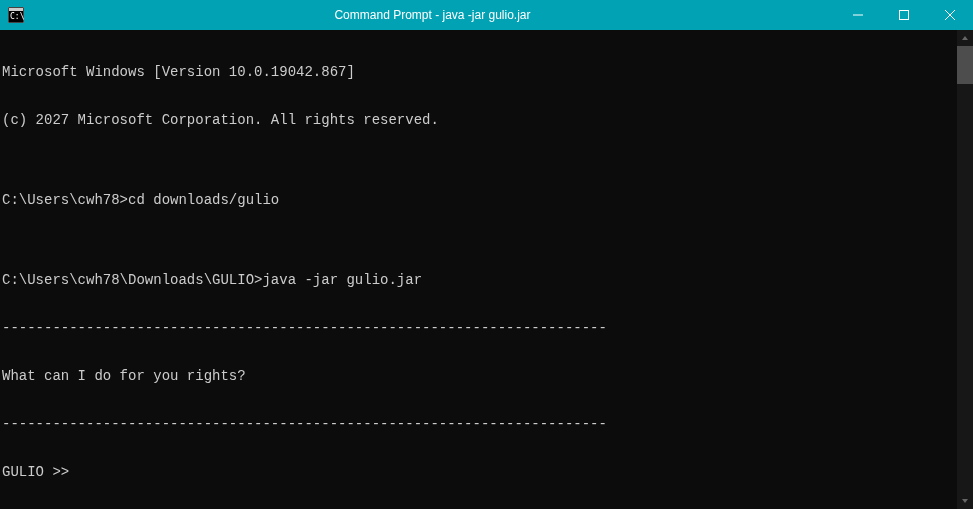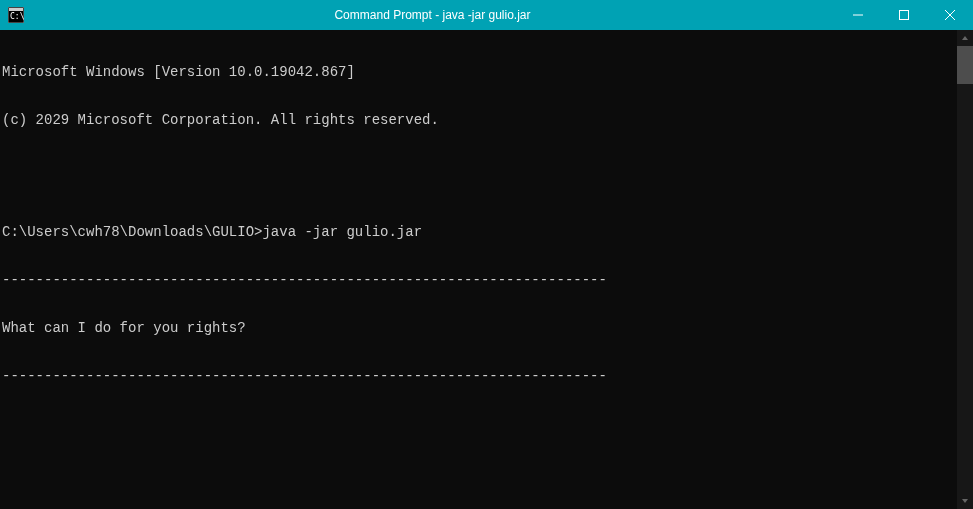--- a/index.html
+++ b/index.html
@@ -125,27 +125,29 @@
       <svg viewBox="0 0 10 10">
         <line x1="0" y1="0" x2="10" y2="10" stroke="#ffffff" stroke-width="1"></line>
         <line x1="10" y1="0" x2="0" y2="10" stroke="#ffffff" stroke-width="1"></line>
       </svg>
     </div>
   </div>
 </div>
 
 <div class="terminal-body">
   <span class="line">Microsoft Windows [Version 10.0.19042.867]</span>
-  <span class="line">(c) 2029 Microsoft Corporation. All rights reserved.</span>
+  <span class="line">(c) 2027 Microsoft Corporation. All rights reserved.</span>
   <span class="line"></span>
+  <span class="line">C:\Users\cwh78&gt;cd downloads/gulio</span>
   <span class="line"></span>
   <span class="line">C:\Users\cwh78\Downloads\GULIO&gt;java -jar gulio.jar</span>
   <span class="line">------------------------------------------------------------------------</span>
   <span class="line">What can I do for you rights?</span>
   <span class="line">------------------------------------------------------------------------</span>
+  <span class="line"><span>GULIO &gt;&gt;</span> <span class="cursor"></span></span>
 </div>
 
 <div class="scrollbar-track">
   <div class="scrollbar-arrow">
     <svg width="8" height="8" viewBox="0 0 8 8">
         <polygon points="4,2 7,6 1,6" fill="#666"></polygon>
       </svg>
   </div>
   <div class="scrollbar-thumb"></div>
   <div class="scrollbar-arrow" style="position:absolute;bottom:0;">

